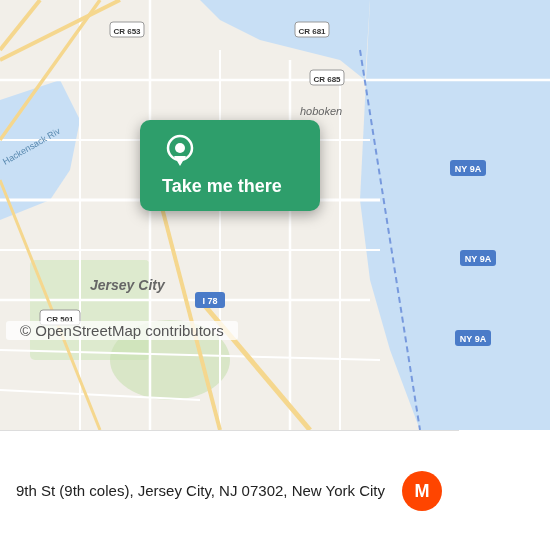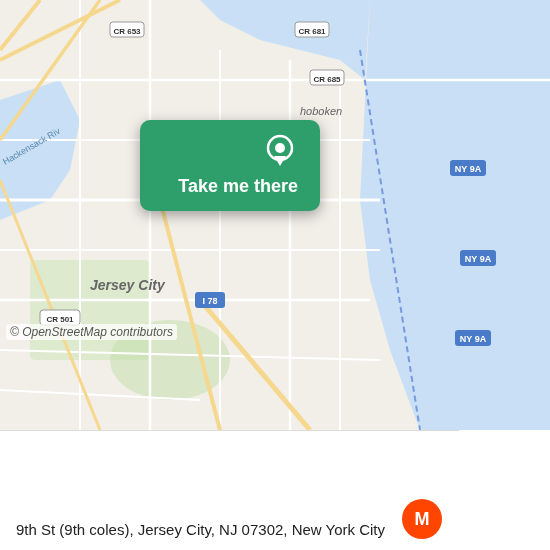--- a/index.html
+++ b/index.html
@@ -28,21 +28,21 @@
     
     #callout {
       position: absolute;
       top: 120px;
       left: 140px;
       background: #2e9e6b;
       border-radius: 10px;
       padding: 14px 22px;
       display: flex;
       flex-direction: column;
-      align-items: flex-end;
+      align-items: flex-start;
       gap: 6px;
       box-shadow: 0 4px 14px rgba(0,0,0,0.35);
       min-width: 180px;
     }
 
     #callout-icon {
       width: 36px;
       height: 36px;
     }
 
@@ -53,36 +53,35 @@
       white-space: nowrap;
     }
 
     
     #info-bar {
       width: 459px;
       height: 120px;
       background: #fff;
       border-top: 1px solid #ddd;
       display: flex;
-      align-items: flex-end;
+      align-items: center;
       padding: 10px 16px;
       gap: 0;
       position: relative;
     }
 
     #osm-credit {
       position: absolute;
       bottom: 90px;
       left: 6px;
-      font-size: 12px;
+      font-size: 15px;
       color: #555;
       background: rgba(255,255,255,0.75);
-      padding: 1px 4px;
+      padding: 1px 14px;
       border-radius: 3px;
-      font-style: italic;
     }
 
     #address-block {
       flex: 1;
     }
 
     #address-text {
       font-size: 15px;
       color: #222;
       line-height: 1.4;

